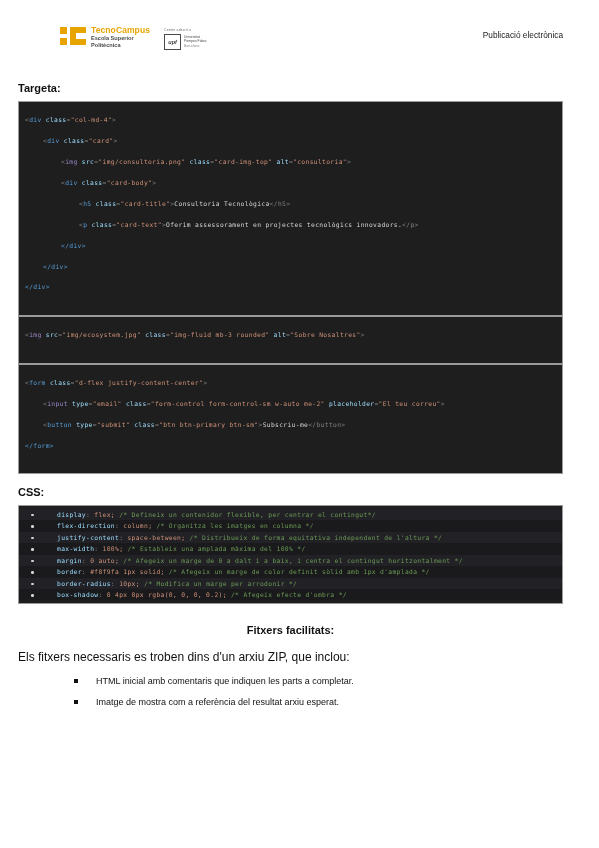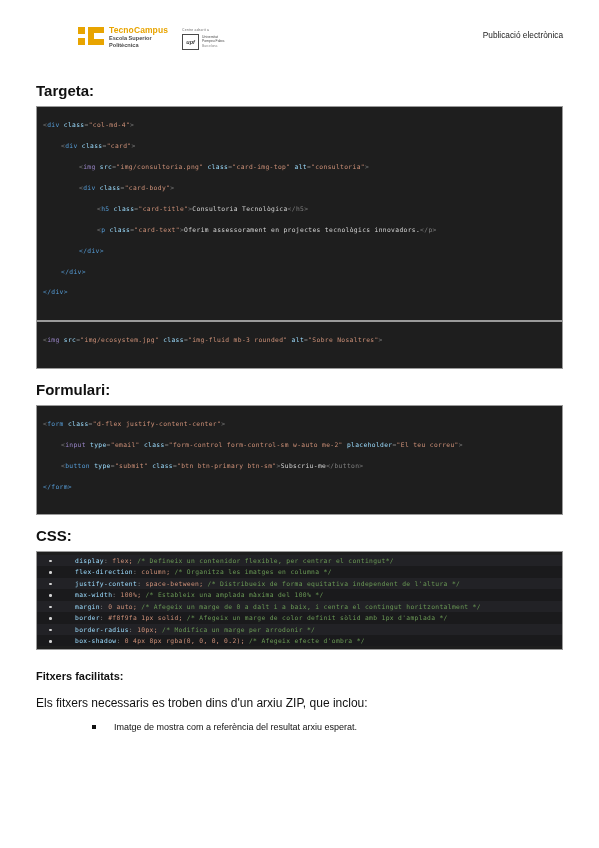--- a/index.html
+++ b/index.html
@@ -15,21 +15,21 @@
     color: #1a1a1a;
     overflow: hidden;
     position: relative;
   }
 
   .page {
     position: relative;
     width: 599px;
     height: 620px;
     box-sizing: border-box;
-    padding: 22px 36px 0 36px;
+    padding: 22px 36px 0 18px;
   }
 
   
   .header {
     display: flex;
     align-items: flex-start;
     justify-content: space-between;
     height: 48px;
   }
   .logos {
@@ -111,26 +111,26 @@
     text-align: right;
     font-size: 8.3px;
     line-height: 1.85;
     color: #1a1a1a;
     padding-top: 6px;
     white-space: nowrap;
   }
 
   
   .section-label {
-    font-size: 15px;
+    font-size: 11px;
     font-weight: bold;
     color: #111;
     margin: 12px 0 7px 0;
   }
-  .section-label.big { font-size: 11px; margin-top: 20px; }
+  .section-label.big { font-size: 11px; margin-top: 20px; text-align: center; }
 
   
   .code {
     background: #1e1e1e;
     border: 1px solid #9a9a9a;
     font-family: "DejaVu Sans Mono", monospace;
     font-size: 6.3px;
     line-height: 1.5;
     padding: 3px 0;
     color: #d4d4d4;
@@ -262,32 +262,32 @@
 <div class="ln ind2"><span class="t-tag">&lt;/div&gt;</span></div>
 <div class="ln ind1"><span class="t-tag">&lt;/div&gt;</span></div>
 <div class="ln"><span class="t-tag">&lt;/div&gt;</span></div>
   </div>
 
 
   <div class="code">
 <div class="ln"><span class="t-punct">&lt;</span><span class="t-tag2">img</span> <span class="t-attr">src</span><span class="t-punct">=</span><span class="t-str">"img/ecosystem.jpg"</span> <span class="t-attr">class</span><span class="t-punct">=</span><span class="t-str">"img-fluid mb-3 rounded"</span> <span class="t-attr">alt</span><span class="t-punct">=</span><span class="t-str">"Sobre Nosaltres"</span><span class="t-punct">&gt;</span></div>
   </div>
 
-  <div class="section-label">Formulari:</div>
 
   <div class="code">
 <div class="ln"><span class="t-punct">&lt;</span><span class="t-tag">form</span> <span class="t-attr">class</span><span class="t-punct">=</span><span class="t-str">"d-flex justify-content-center"</span><span class="t-punct">&gt;</span></div>
 <div class="ln ind1"><span class="t-punct">&lt;</span><span class="t-tag2">input</span> <span class="t-attr">type</span><span class="t-punct">=</span><span class="t-str">"email"</span> <span class="t-attr">class</span><span class="t-punct">=</span><span class="t-str">"form-control form-control-sm w-auto me-2"</span> <span class="t-attr">placeholder</span><span class="t-punct">=</span><span class="t-str">"El teu correu"</span><span class="t-punct">&gt;</span></div>
 <div class="ln ind1"><span class="t-punct">&lt;</span><span class="t-tag">button</span> <span class="t-attr">type</span><span class="t-punct">=</span><span class="t-str">"submit"</span> <span class="t-attr">class</span><span class="t-punct">=</span><span class="t-str">"btn btn-primary btn-sm"</span><span class="t-punct">&gt;</span><span class="t-text">Subscriu-me</span><span class="t-punct">&lt;/button&gt;</span></div>
 <div class="ln"><span class="t-tag">&lt;/form&gt;</span></div>
   </div>
 
   <div class="section-label">CSS:</div>
 
   <div class="code striped code-bullets" id="css-block"><div class="ln"><span class="t-prop">display</span><span class="t-punct">:</span><span class="t-val"> flex;</span> <span class="t-com">/* Defineix un contenidor flexible, per centrar el contingut*/</span></div><div class="ln"><span class="t-prop">flex-direction</span><span class="t-punct">:</span><span class="t-val"> column;</span> <span class="t-com">/* Organitza les imatges en columna */</span></div><div class="ln"><span class="t-prop">justify-content</span><span class="t-punct">:</span><span class="t-val"> space-between;</span> <span class="t-com">/* Distribueix de forma equitativa independent de l'altura */</span></div><div class="ln"><span class="t-prop">max-width</span><span class="t-punct">:</span><span class="t-val"> 100%;</span> <span class="t-com">/* Estableix una amplada màxima del 100% */</span></div><div class="ln"><span class="t-prop">margin</span><span class="t-punct">:</span><span class="t-val"> 0 auto;</span> <span class="t-com">/* Afegeix un marge de 0 a dalt i a baix, i centra el contingut horitzontalment */</span></div><div class="ln"><span class="t-prop">border</span><span class="t-punct">:</span><span class="t-val"> #f8f9fa 1px solid;</span> <span class="t-com">/* Afegeix un marge de color definit sòlid amb 1px d'amplada */</span></div><div class="ln"><span class="t-prop">border-radius</span><span class="t-punct">:</span><span class="t-val"> 10px;</span> <span class="t-com">/* Modifica un marge per arrodonir */</span></div><div class="ln"><span class="t-prop">box-shadow</span><span class="t-punct">:</span><span class="t-val"> 0 4px 8px rgba(0, 0, 0, 0.2);</span> <span class="t-com">/* Afegeix efecte d'ombra */</span></div></div>
 
   <div class="section-label big">Fitxers facilitats:</div>
   <div class="para">Els fitxers necessaris es troben dins d'un arxiu ZIP, que inclou:</div>
   <ul class="files" id="files-list">
+      <li>HTML inicial amb comentaris que indiquen les parts a completar.</li>
       <li>Imatge de mostra com a referència del resultat arxiu esperat.</li>
     </ul>
 
 </div>
 
 </body></html>

